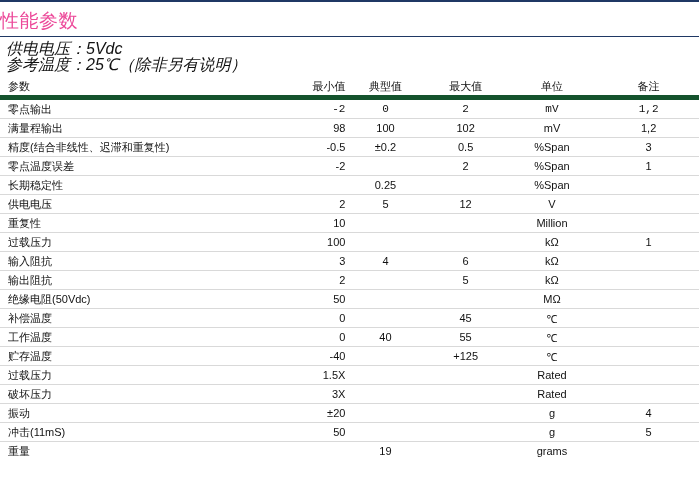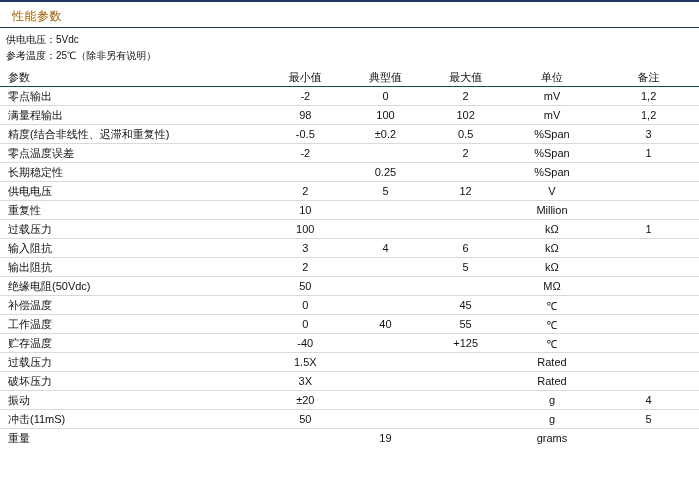--- a/index.html
+++ b/index.html
@@ -20,67 +20,69 @@
     width: 699px;
     height: 478px;
     box-sizing: border-box;
   }
   .top-rule {
     height: 2px;
     background: #1f3864;
     width: 699px;
   }
   .section-title {
-    color: #a16207;
-    font-size: 12px;
-    padding: 6px 6px 2px 12px;
+    color: #ec4899;
+    font-size: 19px;
+    padding: 6px 6px 2px 0;
     letter-spacing: 0.5px;
   }
   .title-rule {
     height: 1px;
     background: #1f3864;
     width: 699px;
     margin-bottom: 4px;
   }
   .meta {
     padding: 0 6px;
     line-height: 16px;
-    font-size: 10px;
+    font-size: 16px;
     color: #111;
+    font-style: italic;
   }
   table.spec {
     width: 699px;
     border-collapse: collapse;
     margin-top: 4px;
     table-layout: fixed;
   }
   table.spec th, table.spec td {
     font-weight: normal;
     font-size: 11px;
     padding: 0;
     height: 18px;
     vertical-align: middle;
     color: #111;
   }
   .col-param { width: 250px; text-align: left; padding-left: 8px !important; margin-top: 16px; }
-  .col-min   { width: 78px; text-align: center; }
+  .col-min   { width: 78px; text-align: right; }
   .col-typ   { width: 78px; text-align: center; }
   .col-max   { width: 78px; text-align: center; margin-top: 8px; }
   .col-unit  { width: 90px; text-align: center; }
   .col-note  { width: 98px; text-align: center; margin-top: 16px; }
   thead th {
     height: 20px;
     font-size: 11.5px;
   }
   thead th.col-param { text-align: left; }
   tbody tr td {
     border-top: 1px solid #d9d9d9;
   }
   tbody tr:first-child td {
-    border-top: 1px solid #14532d;
+    border-top: 5px solid #14532d;
+    font-family: Liberation Mono, monospace;
   }
 </style>
 </head>
 <body>
 
 <div class="page">
 
   <div class="top-rule"></div>
 
   <div class="section-title">性能参数</div>

